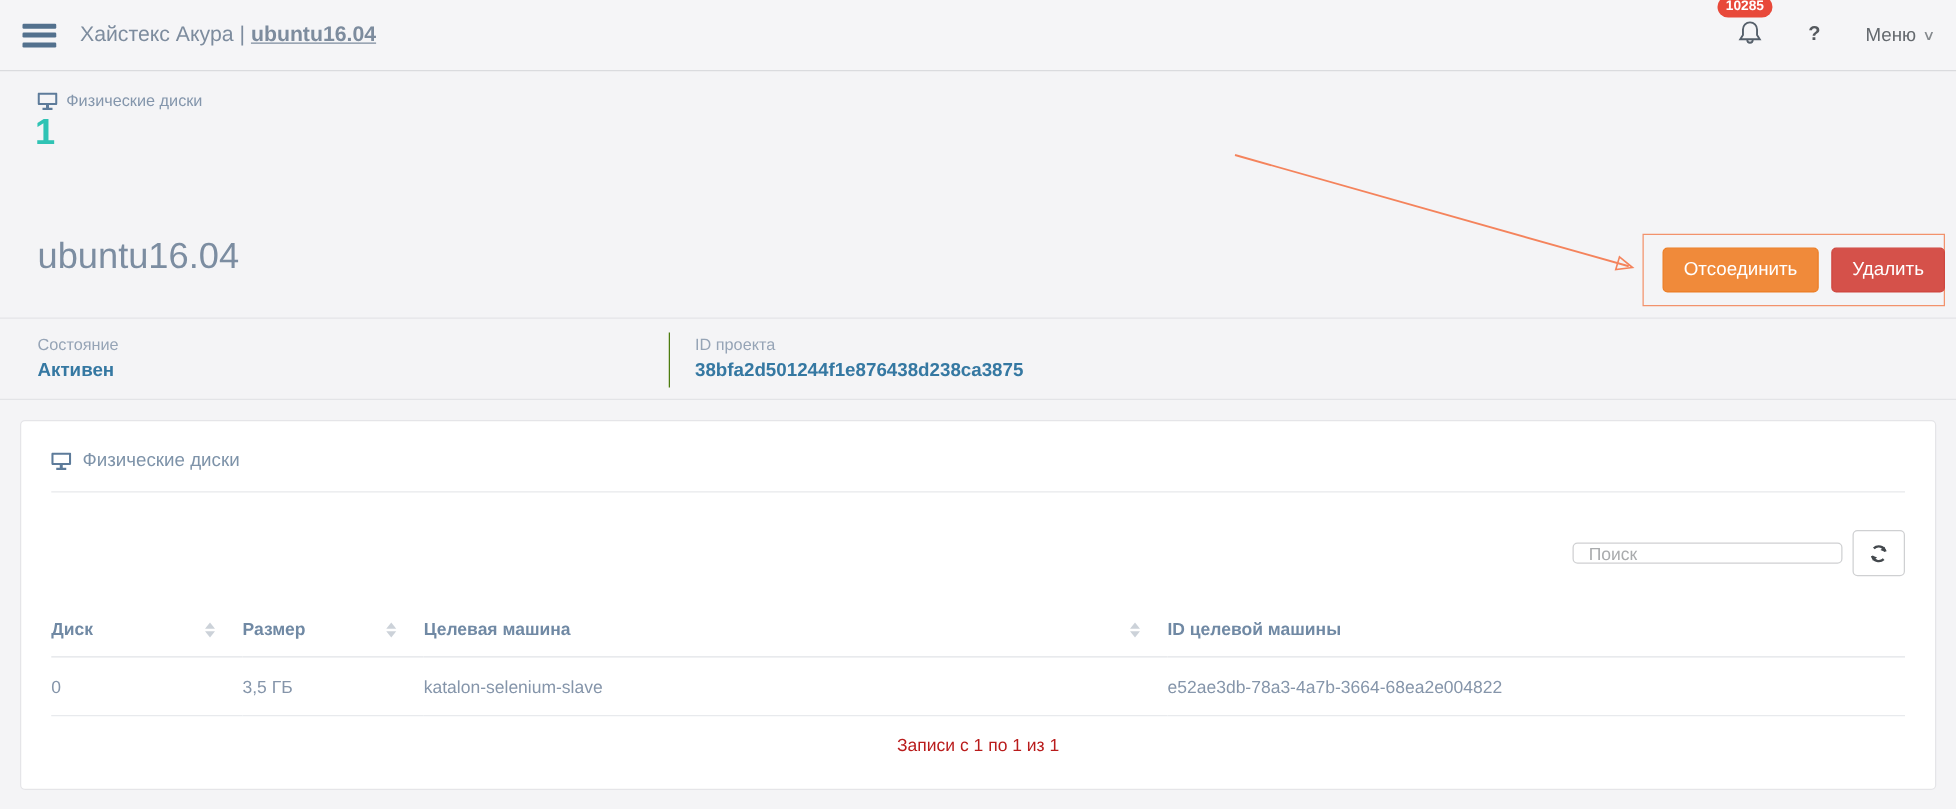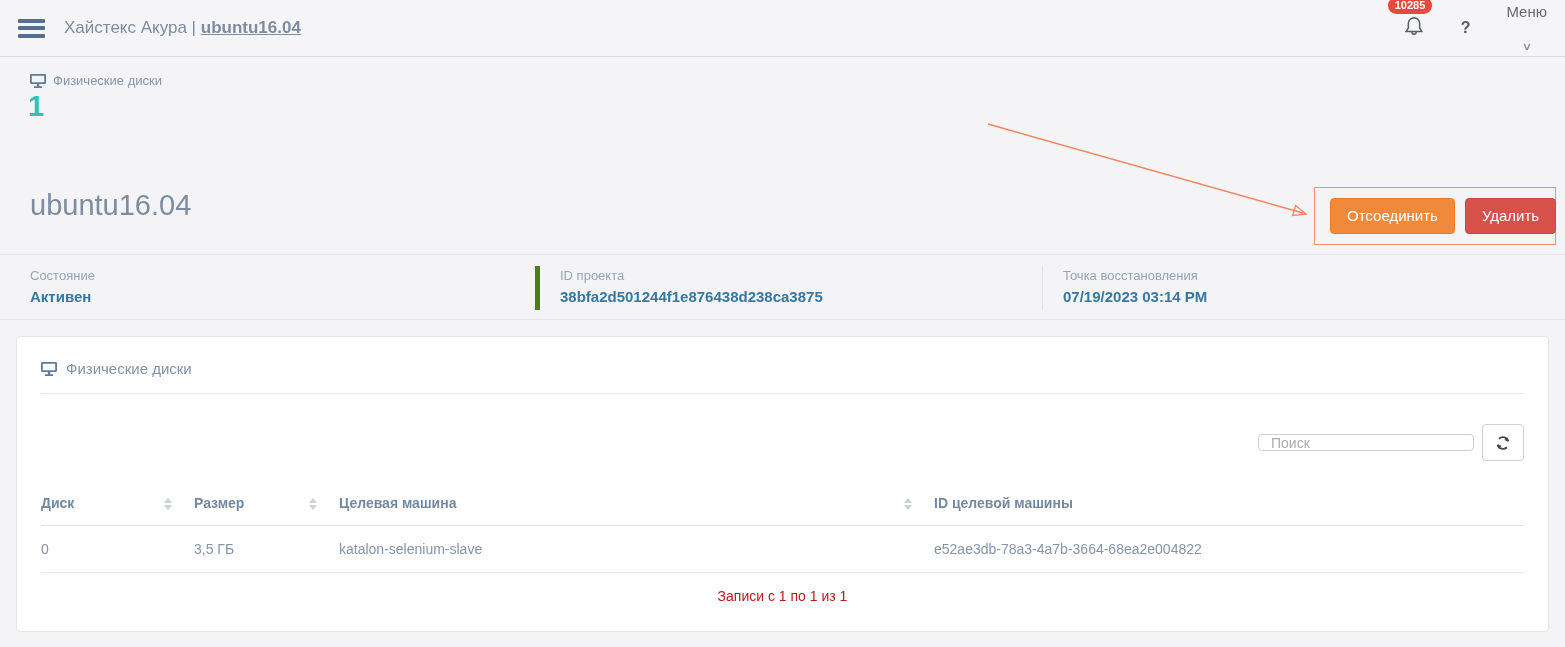--- a/index.html
+++ b/index.html
@@ -22,21 +22,21 @@
   .app-title { margin-left:19px; font-size:17px; color:#7d8c9e; }
   .app-title .vm-link { font-weight:bold; text-decoration:underline; color:#7d8c9e; cursor:pointer; }
   .topbar-right { margin-left:auto; display:flex; align-items:center; }
   .notif { position:relative; margin-right:34px; cursor:pointer; }
   .notif-badge {
     position:absolute; top:-16px; left:-13px;
     background:#e8493a; color:#fff; font-size:11px; font-weight:bold;
     padding:3px 7px; border-radius:10px; line-height:1;
   }
   .help-q { font-size:16px; font-weight:bold; color:#55595e; margin-right:36px; cursor:pointer; }
-  .menu-trigger { font-size:15px; color:#64696e; cursor:pointer; display:flex; align-items:center; gap:20px;flex-direction:column; }
+  .menu-trigger { font-size:15px; color:#64696e; cursor:pointer; display:flex; align-items:center; gap:6px; }
   .menu-chevron { font-size:11px; color:#85898d; transform:scaleX(1.3); }
 
   
   .breadcrumb { position:absolute; top:73px; left:30px; display:flex; align-items:center; gap:7px; font-size:13px; color:#8496ac; }
   .step-number { position:absolute; top:90px; left:28px; font-size:29px; font-weight:bold; color:#2fc3b4; }
   .anno-arrow { position:absolute; top:0; left:0; pointer-events:none; z-index:5; }
   .anno-box {
     position:absolute; left:1314px; top:187px; width:242px; height:58px;
     border:1px solid #f2926c; z-index:4;
     display:flex; align-items:center; justify-content:flex-start; padding-left:15px; gap:10px;
@@ -49,21 +49,21 @@
   .btn-delete { background:#d5514a; border-color:#cf463f; }
 
   
   .info-strip {
     position:absolute; top:254px; left:0; width:1565px; height:66px;
     border-top:1px solid #e3e4e7; border-bottom:1px solid #e3e4e7;
     display:flex;
   }
   .info-col { padding:13px 0 0 20px; }
   .info-col.c1 { width:535px; padding-left:30px; }
-  .info-col.c2 { width:507px; border-left:5px solid #4d7c0f; }
+  .info-col.c2 { width:507px; border-left:1px solid #4d7c0f; }
   .info-col.c3 { width:523px; border-left:1px solid #e4e5e8; }
   .info-col.c2, .info-col.c3 { height:44px; margin-top:11px; padding-top:2px; }
   .info-col.c1 .info-label { margin-top:0; }
   .info-label { font-size:13px; color:#96a4b6; }
   .info-value { margin-top:5px; font-size:15px; font-weight:bold; color:#3578a2; }
 
   
   .card {
     position:absolute; left:16px; top:336px; width:1533px; height:296px;
     background:#fff; border:1px solid #e5e5e8; border-radius:4px;
@@ -151,24 +151,20 @@
 </div>
 
 <div class="info-strip">
   <div class="info-col c1">
     <div class="info-label">Состояние</div>
     <div class="info-value">Активен</div>
   </div>
   <div class="info-col c2">
     <div class="info-label">ID проекта</div>
     <div class="info-value">38bfa2d501244f1e876438d238ca3875</div>
-  </div>
-  <div class="info-col c3">
-    <div class="info-label">Точка восстановления</div>
-    <div class="info-value">07/19/2023 03:14 PM</div>
   </div>
 </div>
 
 <div class="card">
   <div class="card-header">
     <svg class="icon-monitor" width="16" height="14" viewBox="0 0 16 14">
       <path fill="#5d7b9a" fill-rule="evenodd" d="M1.2 0h13.6c.7 0 1.2.5 1.2 1.2v7.6c0 .7-.5 1.2-1.2 1.2H9.2v2.2H12V14H4v-1.8h2.8V10H1.2C.5 10 0 9.5 0 8.8V1.2C0 .5.5 0 1.2 0zm.6 1.7v6.6h12.4V1.7H1.8z"></path>
     </svg>
     <span>Физические диски</span>
   </div>

